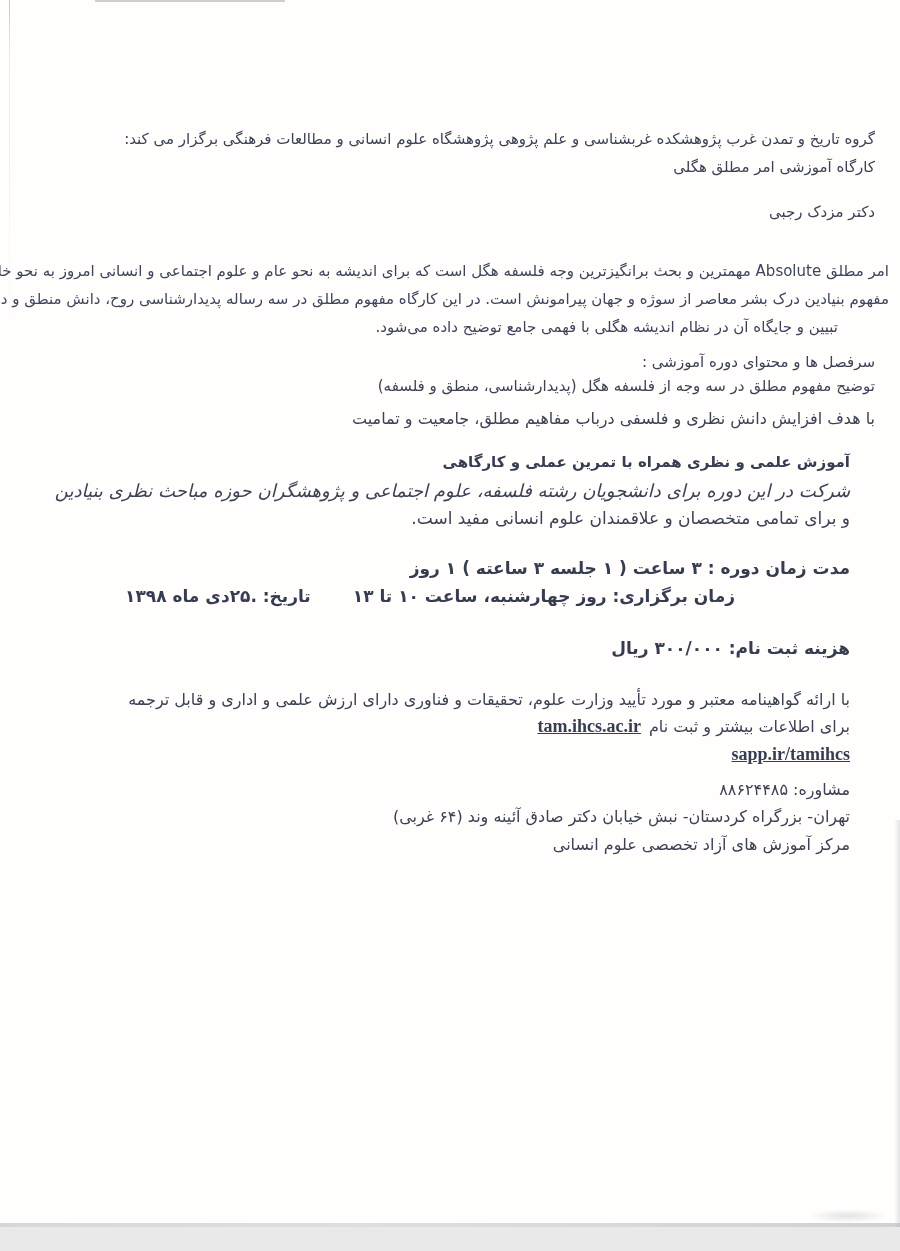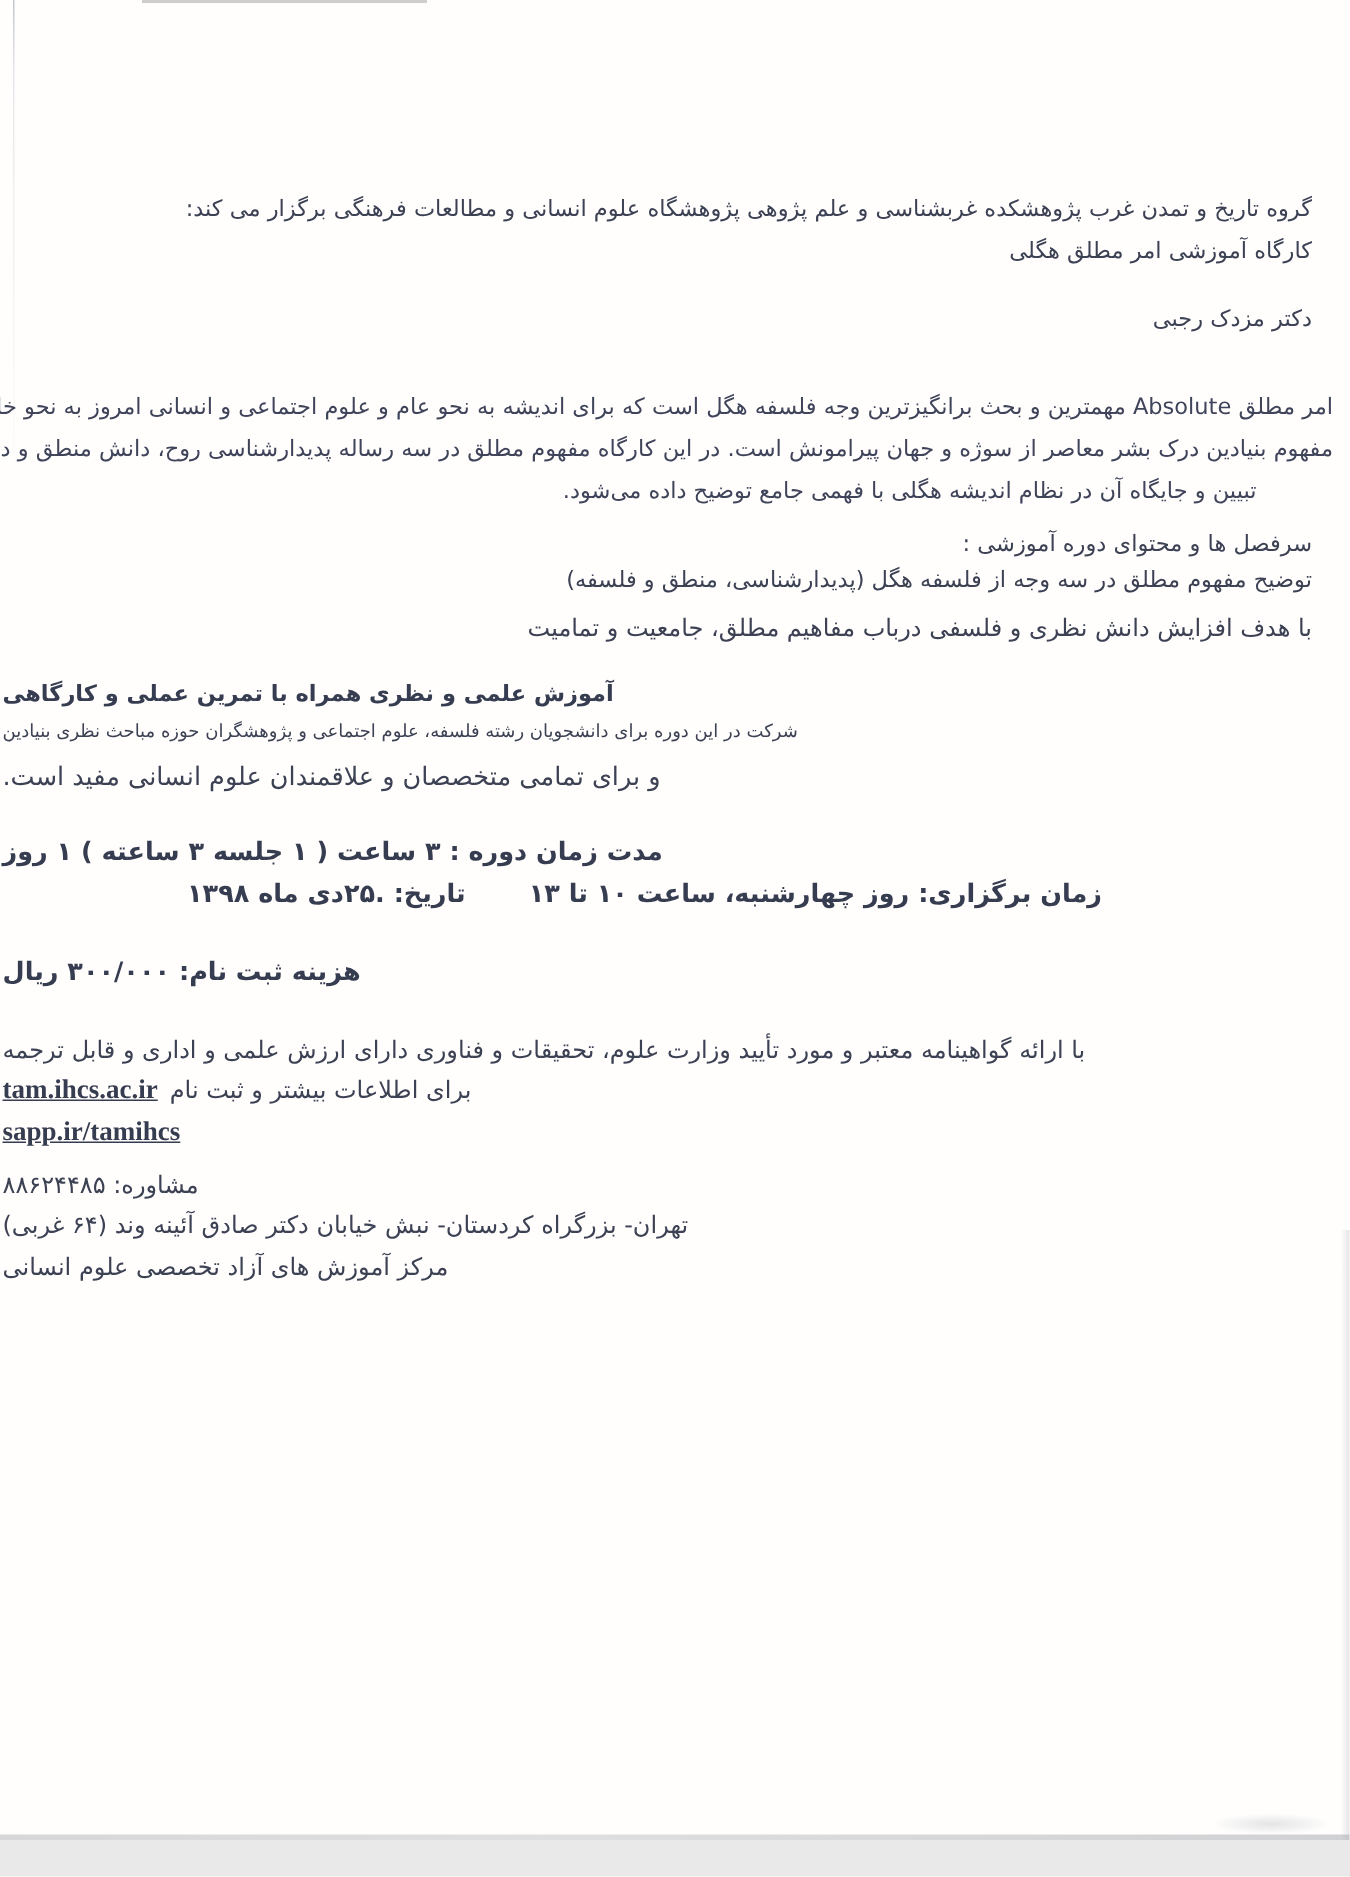--- a/index.html
+++ b/index.html
@@ -32,25 +32,25 @@
     position: absolute; top: 820px; right: 0; width: 6px; height: 431px;
     background: linear-gradient(to left, rgba(190,192,198,0.4), rgba(190,192,198,0));
   }
   .scan-corner-smudge {
     position: absolute; right: 12px; bottom: 4px; width: 80px; height: 14px;
     background: radial-gradient(ellipse at center, rgba(175,178,184,0.35), rgba(175,178,184,0) 70%);
   }
   
   .line { position: absolute; white-space: nowrap; }
   .ralign { right: 25px; text-align: right; }
-  .center { left: 2px; right: 50px; text-align: left; }
+  .center { left: 2px; right: 50px; text-align: right; }
   .fs15 { font-size: 15px; }
   .fs16 { font-size: 16px; }
   .fs17 { font-size: 17px; }
-  .fs18 { font-size: 12px; }
+  .fs18 { font-size: 18px; font-style: italic; }
   .bold { font-weight: bold; color: #373d51; }
 
   .para-line {
     position: absolute; left: 8px; right: 11px;
     font-size: 15px; text-align: justify; text-align-last: justify;
     white-space: nowrap; color: #3f445a;
   }
   .para-line.last {
     right: 62px; left: auto; text-align: right; text-align-last: right;
   }

